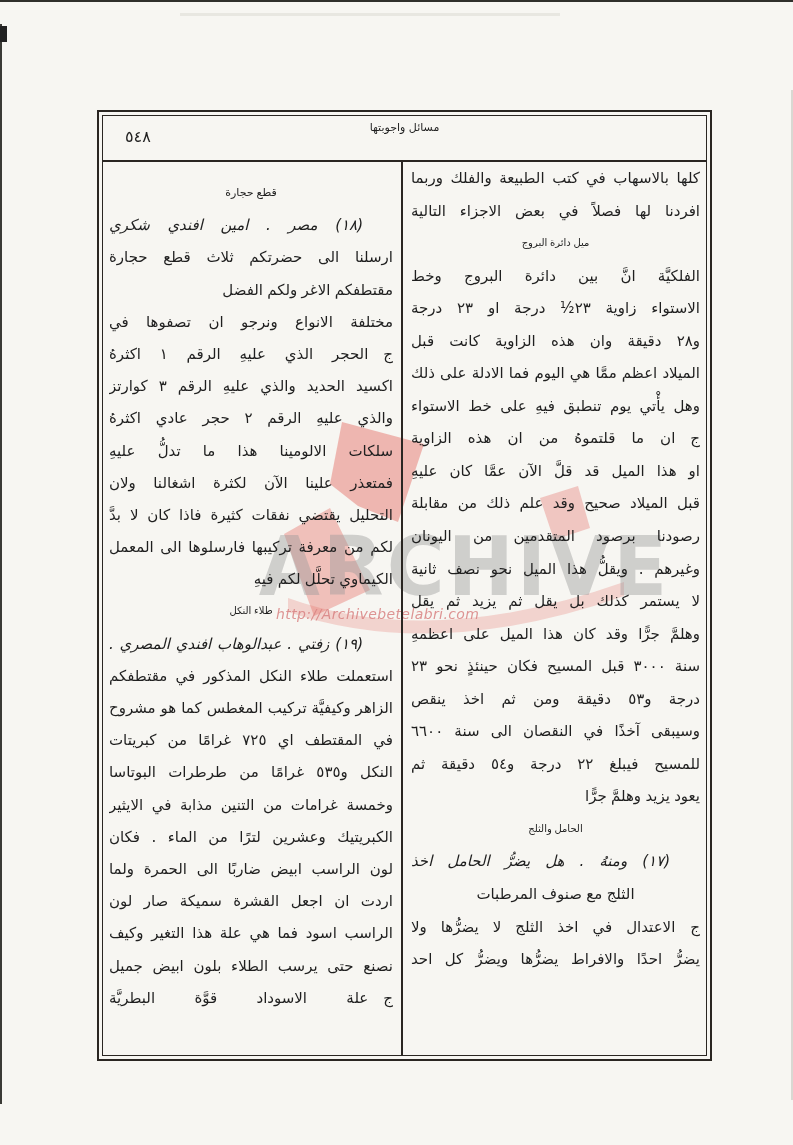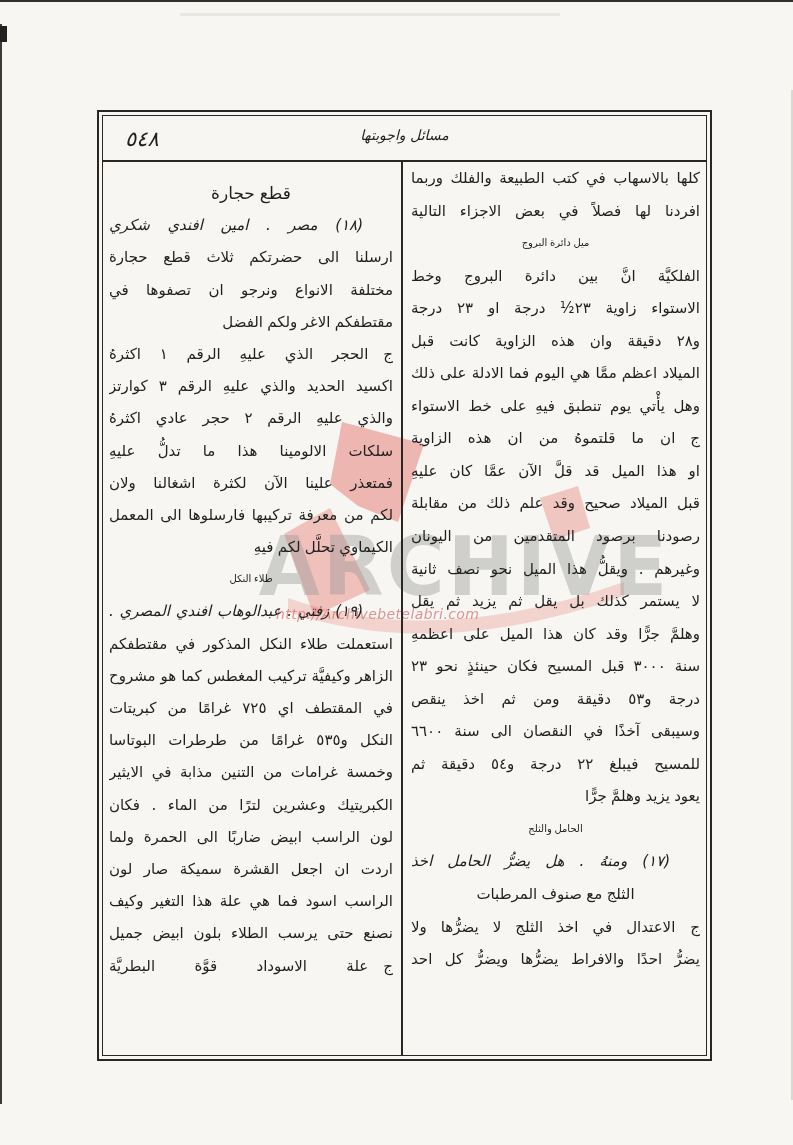--- a/index.html
+++ b/index.html
@@ -40,45 +40,45 @@
   }
   .frame-inner{
     position:absolute;left:3px;top:3px;right:3px;bottom:3px;
     border:1px solid var(--frame);box-sizing:border-box;
   }
   .header{
     position:relative;height:44px;border-bottom:2px solid var(--frame);
     direction:rtl;
   }
   .page-title{
-    position:absolute;left:0;right:0;top:11px;text-align:center;
-    font-size:14px;letter-spacing:.5px;font-style:italic;
+    position:absolute;left:0;right:0;top:5px;text-align:center;
+    font-size:11px;letter-spacing:.5px;
   }
   .page-number{
-    position:absolute;left:22px;top:11px;font-size:21px;letter-spacing:1px;font-style:italic;
+    position:absolute;left:22px;top:11px;font-size:16px;letter-spacing:1px;
   }
   .cols{
     position:absolute;left:0;right:0;top:46px;bottom:0;
     display:flex;direction:rtl;z-index:3;
   }
   .col{box-sizing:border-box;overflow:hidden;}
   .col-right{width:305px;border-left:2px solid var(--frame);padding:0 6px 0 8px;}
   .col-left{width:298px;padding:15px 8px 0 6px;}
 
   .ln{
     direction:rtl;font-size:15px;height:32.55px;line-height:32.55px;
     word-spacing:-0.5px;overflow:hidden;
   }
   .col-left .ln{height:32.2px;line-height:32.2px;}
   .j{text-align:justify;text-align-last:justify;}
   .i{text-align:justify;text-align-last:justify;padding-right:30px;font-style:italic;}
   .r{text-align:right;}
   .c{text-align:center;}
   .h{text-align:center;font-size:10px;}
-  .H{text-align:center;font-size:17px;}
+  .H{text-align:center;font-size:11px;}
 </style>
 </head>
 <body>
 
 <div class="edge-top"></div>
 <div class="edge-left"></div>
 <div class="edge-blob"></div>
 <div class="edge-right"></div>
 <div class="edge-smudge"></div>
 
@@ -126,27 +126,28 @@
           <div class="ln h">الحامل والثلج</div>
           <div class="ln i">(١٧) ومنهُ . هل يضرُّ الحامل اخذ</div>
           <div class="ln c">الثلج مع صنوف المرطبات</div>
           <div class="ln j">ج الاعتدال في اخذ الثلج لا يضرُّها ولا</div>
           <div class="ln j">يضرُّ احدًا والافراط يضرُّها ويضرُّ كل احد</div>
         </div>
       <div class="col col-left">
           <div class="ln H">قطع حجارة</div>
           <div class="ln i">(١٨) مصر . امين افندي شكري</div>
           <div class="ln j">ارسلنا الى حضرتكم ثلاث قطع حجارة</div>
+          <div class="ln r">مقتطفكم الاغر ولكم الفضل</div>
           <div class="ln j">مختلفة الانواع ونرجو ان تصفوها في</div>
-          <div class="ln r">مقتطفكم الاغر ولكم الفضل</div>
           <div class="ln j">ج الحجر الذي عليهِ الرقم ١ اكثرهُ</div>
           <div class="ln j">اكسيد الحديد والذي عليهِ الرقم ٣ كوارتز</div>
           <div class="ln j">والذي عليهِ الرقم ٢ حجر عادي اكثرهُ</div>
           <div class="ln j">سلكات الالومينا هذا ما تدلُّ عليهِ</div>
           <div class="ln j">فمتعذر علينا الآن لكثرة اشغالنا ولان</div>
+          <div class="ln j">التحليل يقتضي نفقات كثيرة فاذا كان لا بدَّ</div>
           <div class="ln j">لكم من معرفة تركيبها فارسلوها الى المعمل</div>
           <div class="ln r">الكيماوي تحلَّل لكم فيهِ</div>
           <div class="ln h">طلاء النكل</div>
           <div class="ln i">(١٩) زفتي . عبدالوهاب افندي المصري .</div>
           <div class="ln j">استعملت طلاء النكل المذكور في مقتطفكم</div>
           <div class="ln j">الزاهر وكيفيَّة تركيب المغطس كما هو مشروح</div>
           <div class="ln j">في المقتطف اي ٧٢٥ غرامًا من كبريتات</div>
           <div class="ln j">النكل و٥٣٥ غرامًا من طرطرات البوتاسا</div>
           <div class="ln j">وخمسة غرامات من التنين مذابة في الايثير</div>
           <div class="ln j">الكبريتيك وعشرين لترًا من الماء . فكان</div>

